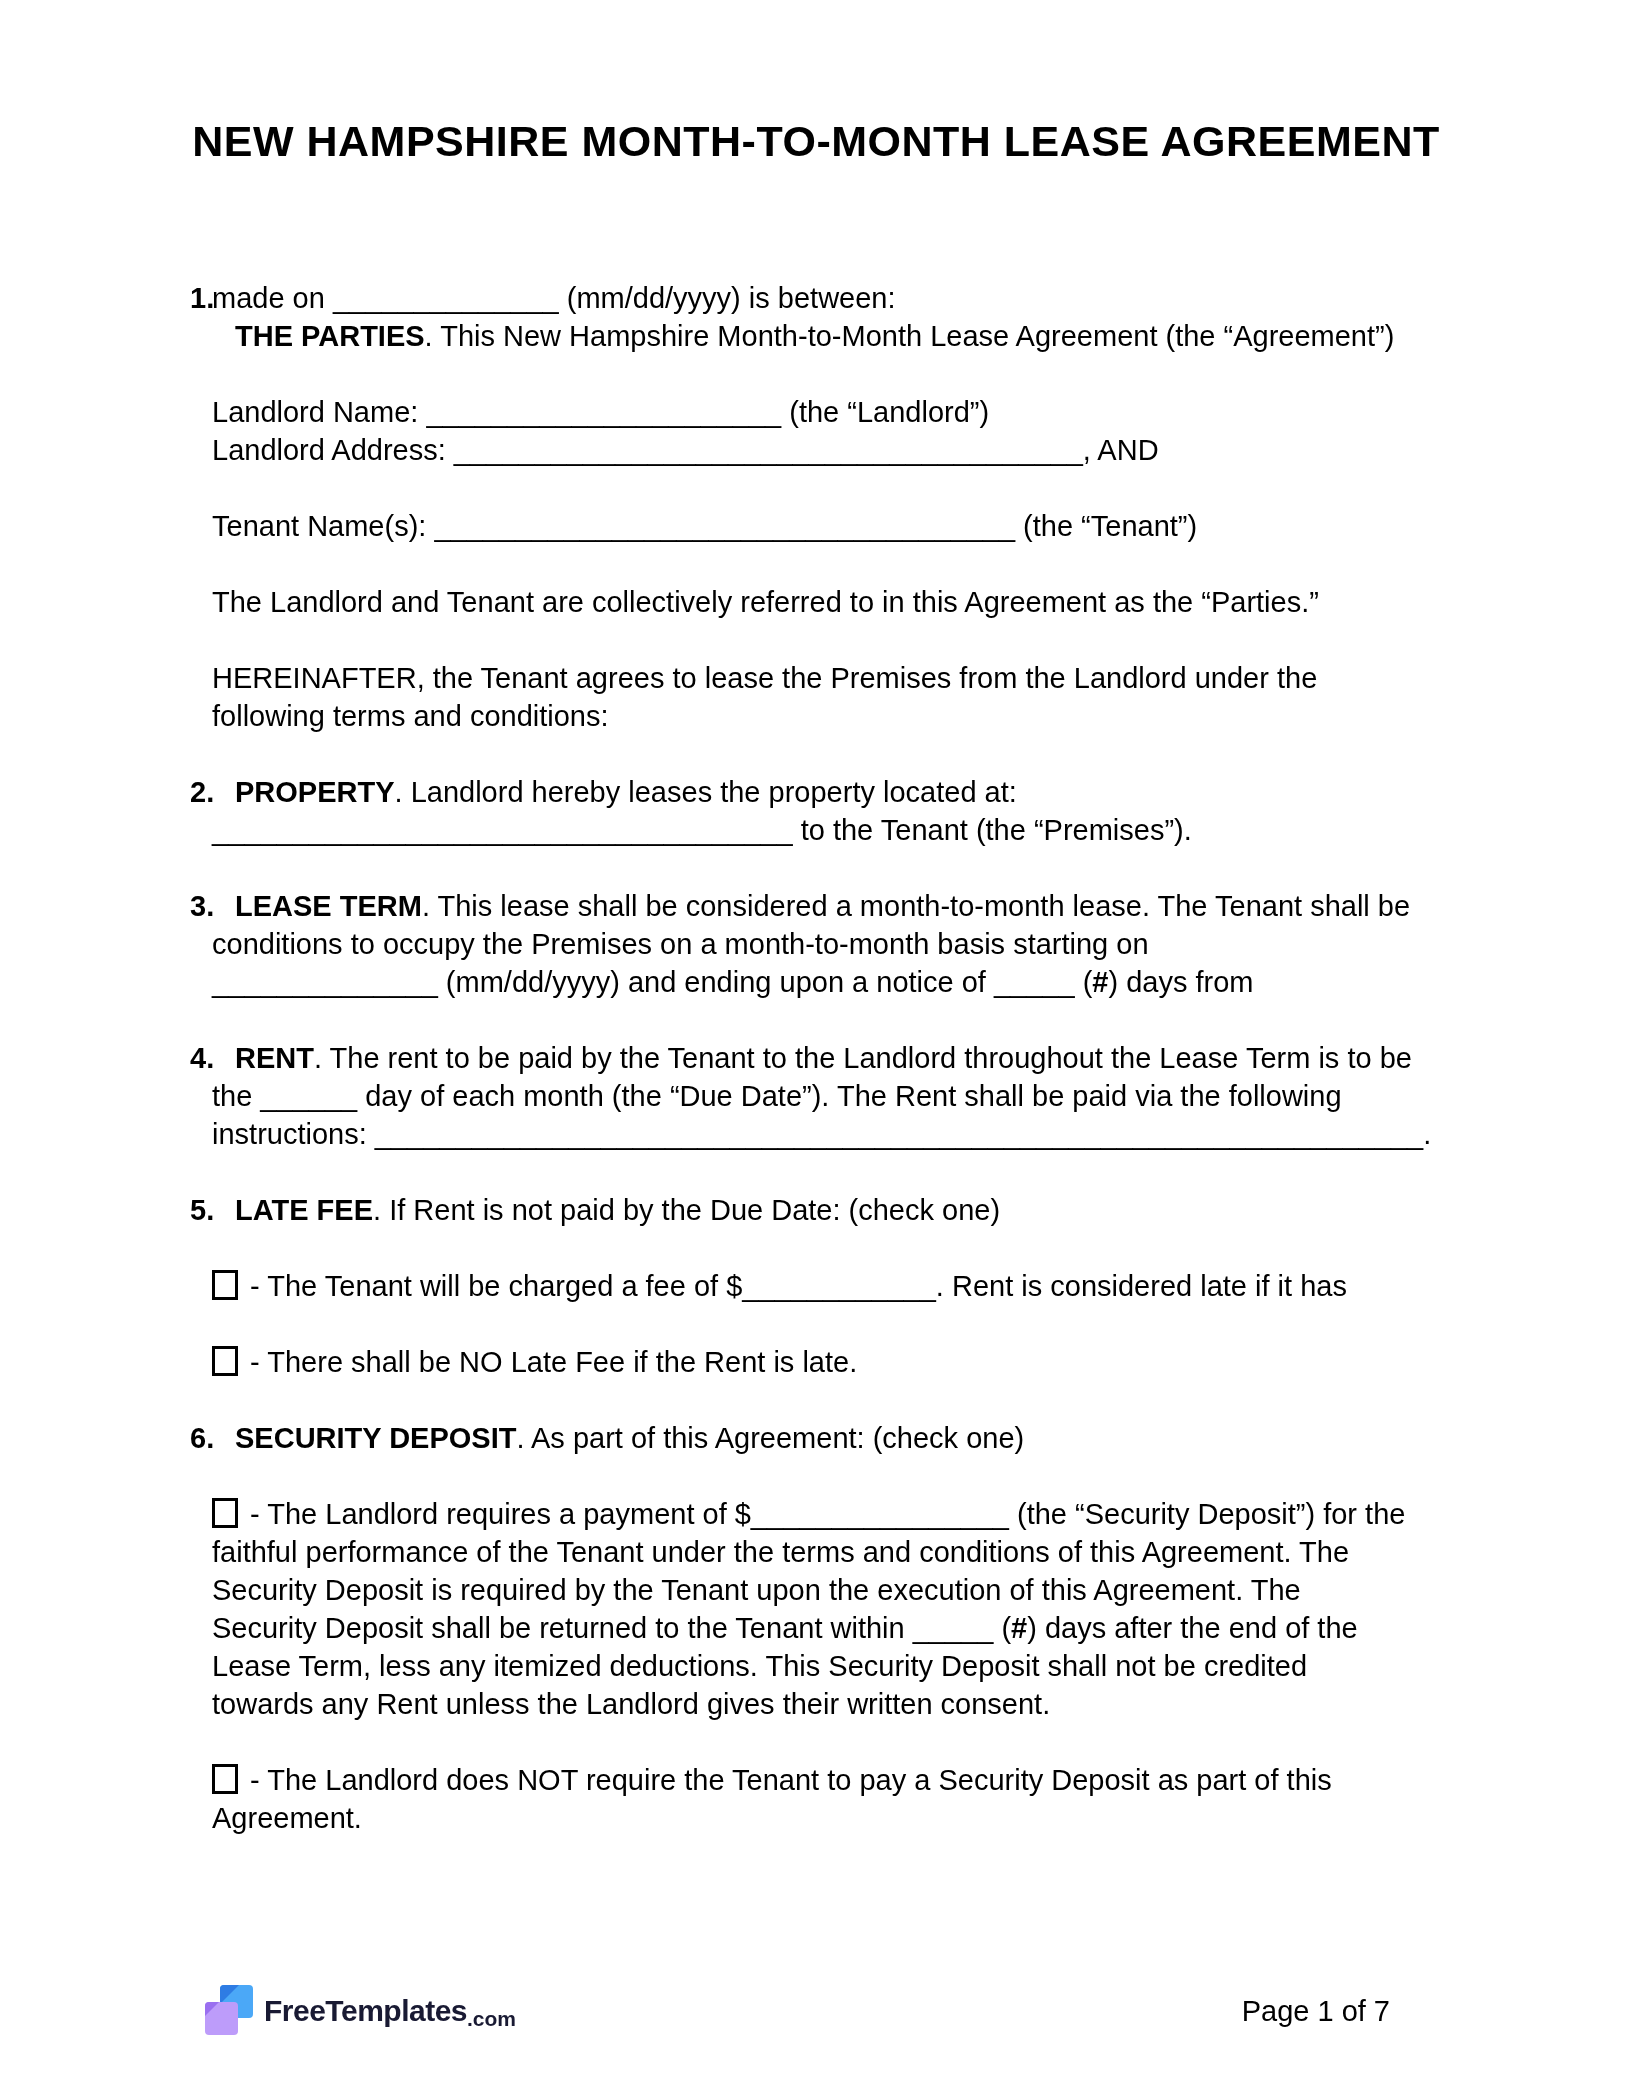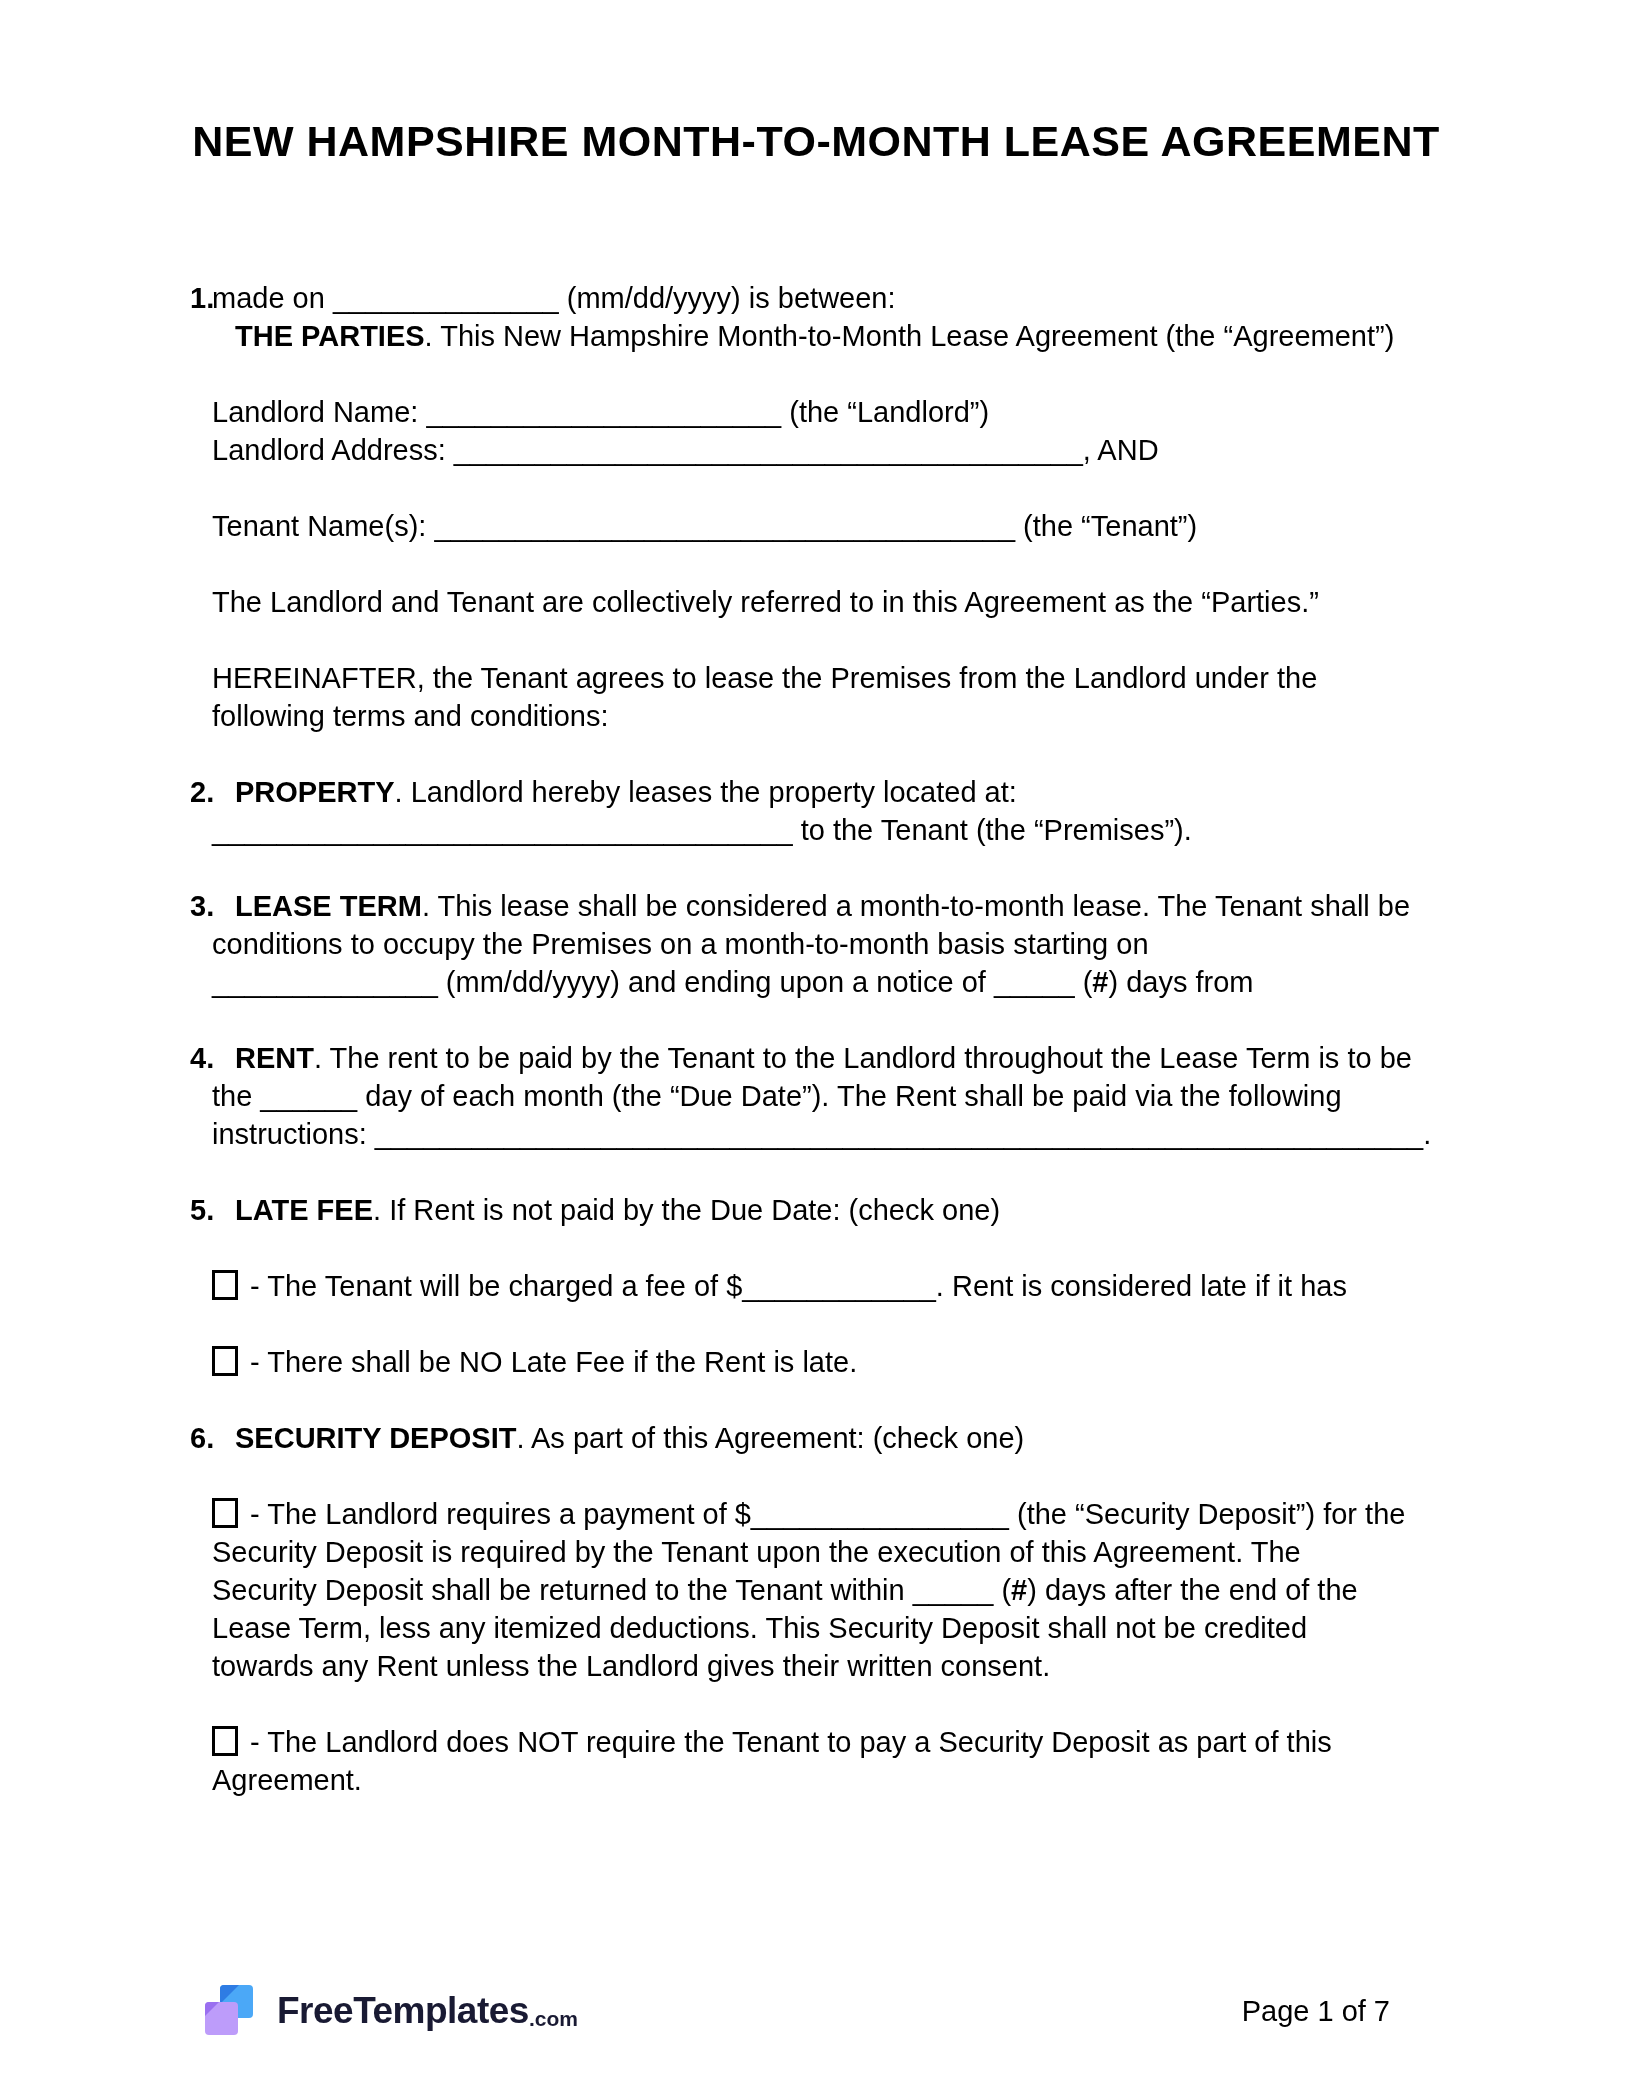--- a/index.html
+++ b/index.html
@@ -66,22 +66,22 @@
     border-radius: 4px 0 0 0;
   }
   .sq-purple { left: 0; bottom: 2px; background: var(--logo-purple, #BD9CFA); z-index: 2; }
   .sq-purple::before {
     content: ""; position: absolute; left: 0; top: 0; width: 14px; height: 14px;
     background: var(--logo-purple-dark, #9A6FF0);
     clip-path: polygon(0 0, 100% 0, 0 100%);
     border-radius: 4px 0 0 0;
   }
   .brand-name {
-    margin-left: 22px;
-    font-size: 37px;
+    margin-left: 9px;
+    font-size: 30px;
     font-weight: bold;
     color: var(--brand-text, #191A33);
     letter-spacing: -0.5px;
   }
   .brand-tld {
     font-size: 21px;
     font-weight: bold;
     color: var(--brand-text, #191A33);
     align-self: flex-end;
     margin-bottom: 6px;
@@ -151,20 +151,21 @@
           <div class="line"><span class="checkbox"></span><span> - There shall be NO Late Fee if the Rent is late.</span></div>
         </div>
       </div>
       <div class="section">
         <div class="block lead">
           <span class="num">6.</span>
           <div class="line first"><span class="bold">SECURITY DEPOSIT</span><span>. As part of this Agreement: (check one)</span></div>
         </div>
         <div class="block">
           <div class="line"><span class="checkbox"></span><span> - The Landlord requires a payment of $________________ (the “Security Deposit”) for the</span></div>
+          <div class="line"><span>faithful performance of the Tenant under the terms and conditions of this Agreement. The</span></div>
           <div class="line"><span>Security Deposit is required by the Tenant upon the execution of this Agreement. The</span></div>
           <div class="line"><span>Security Deposit shall be returned to the Tenant within _____ (</span><span class="bold">#</span><span>) days after the end of the</span></div>
           <div class="line"><span>Lease Term, less any itemized deductions. This Security Deposit shall not be credited</span></div>
           <div class="line"><span>towards any Rent unless the Landlord gives their written consent.</span></div>
         </div>
         <div class="block">
           <div class="line"><span class="checkbox"></span><span> - The Landlord does NOT require the Tenant to pay a Security Deposit as part of this</span></div>
           <div class="line"><span>Agreement.</span></div>
         </div>
       </div>

